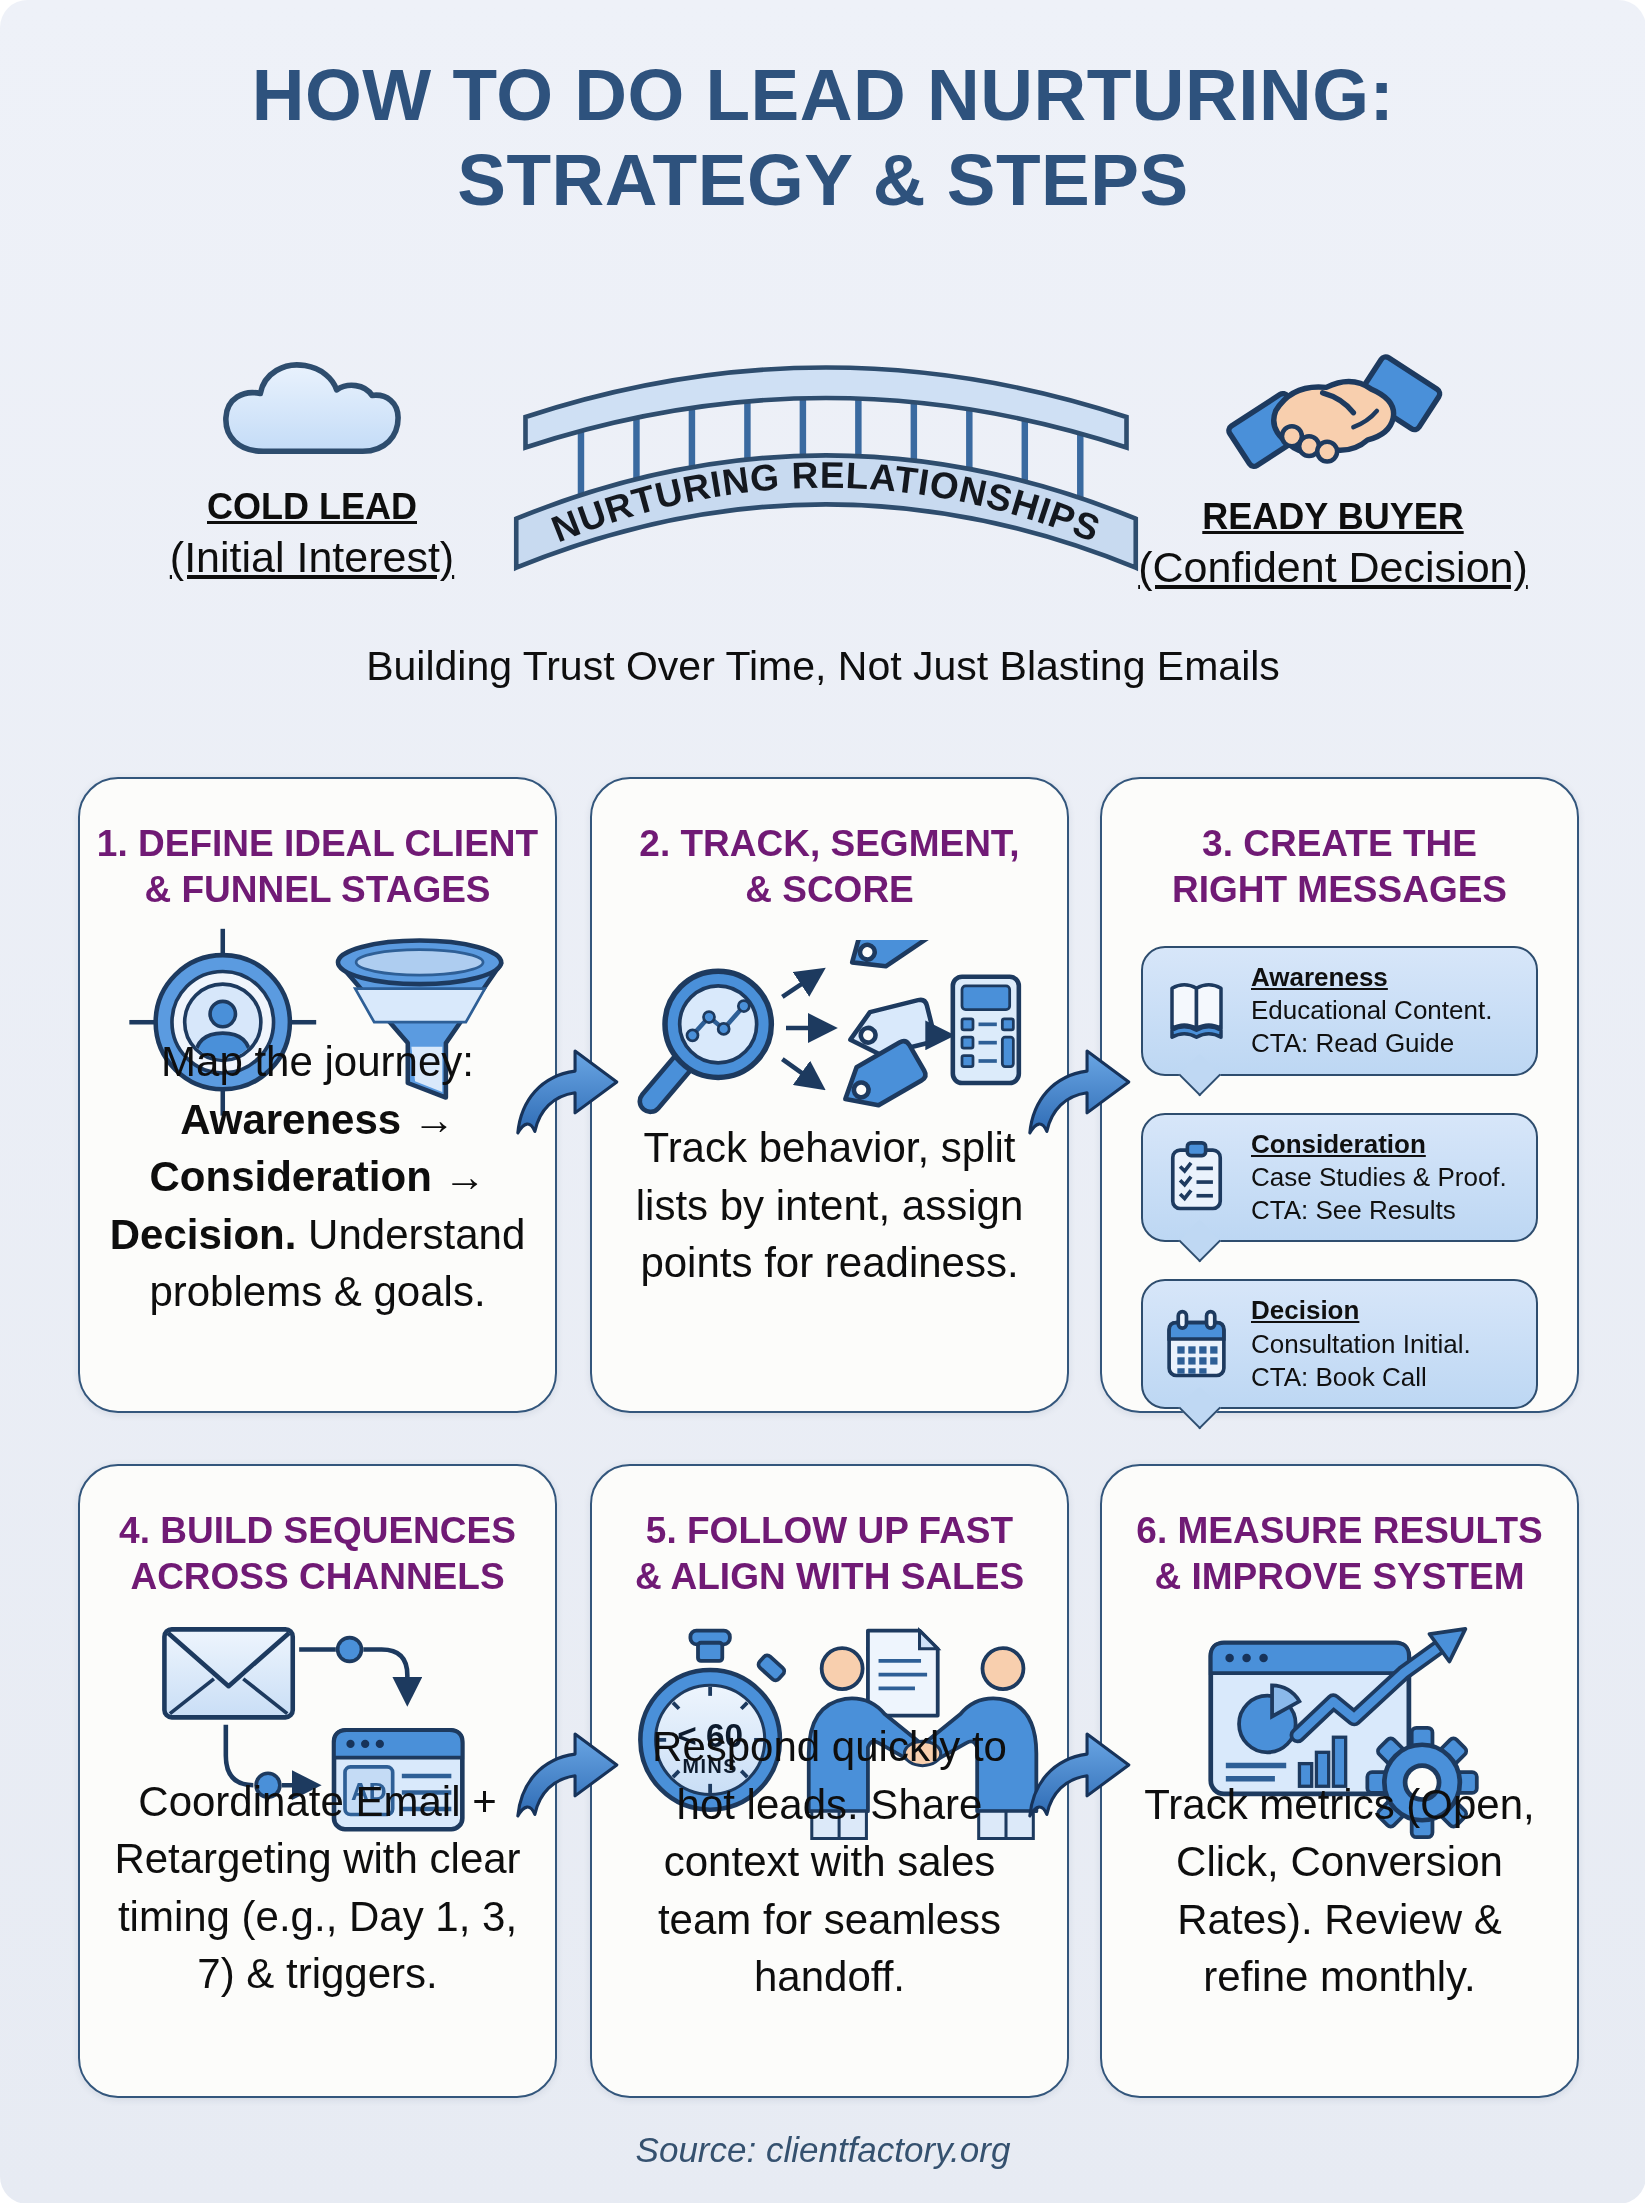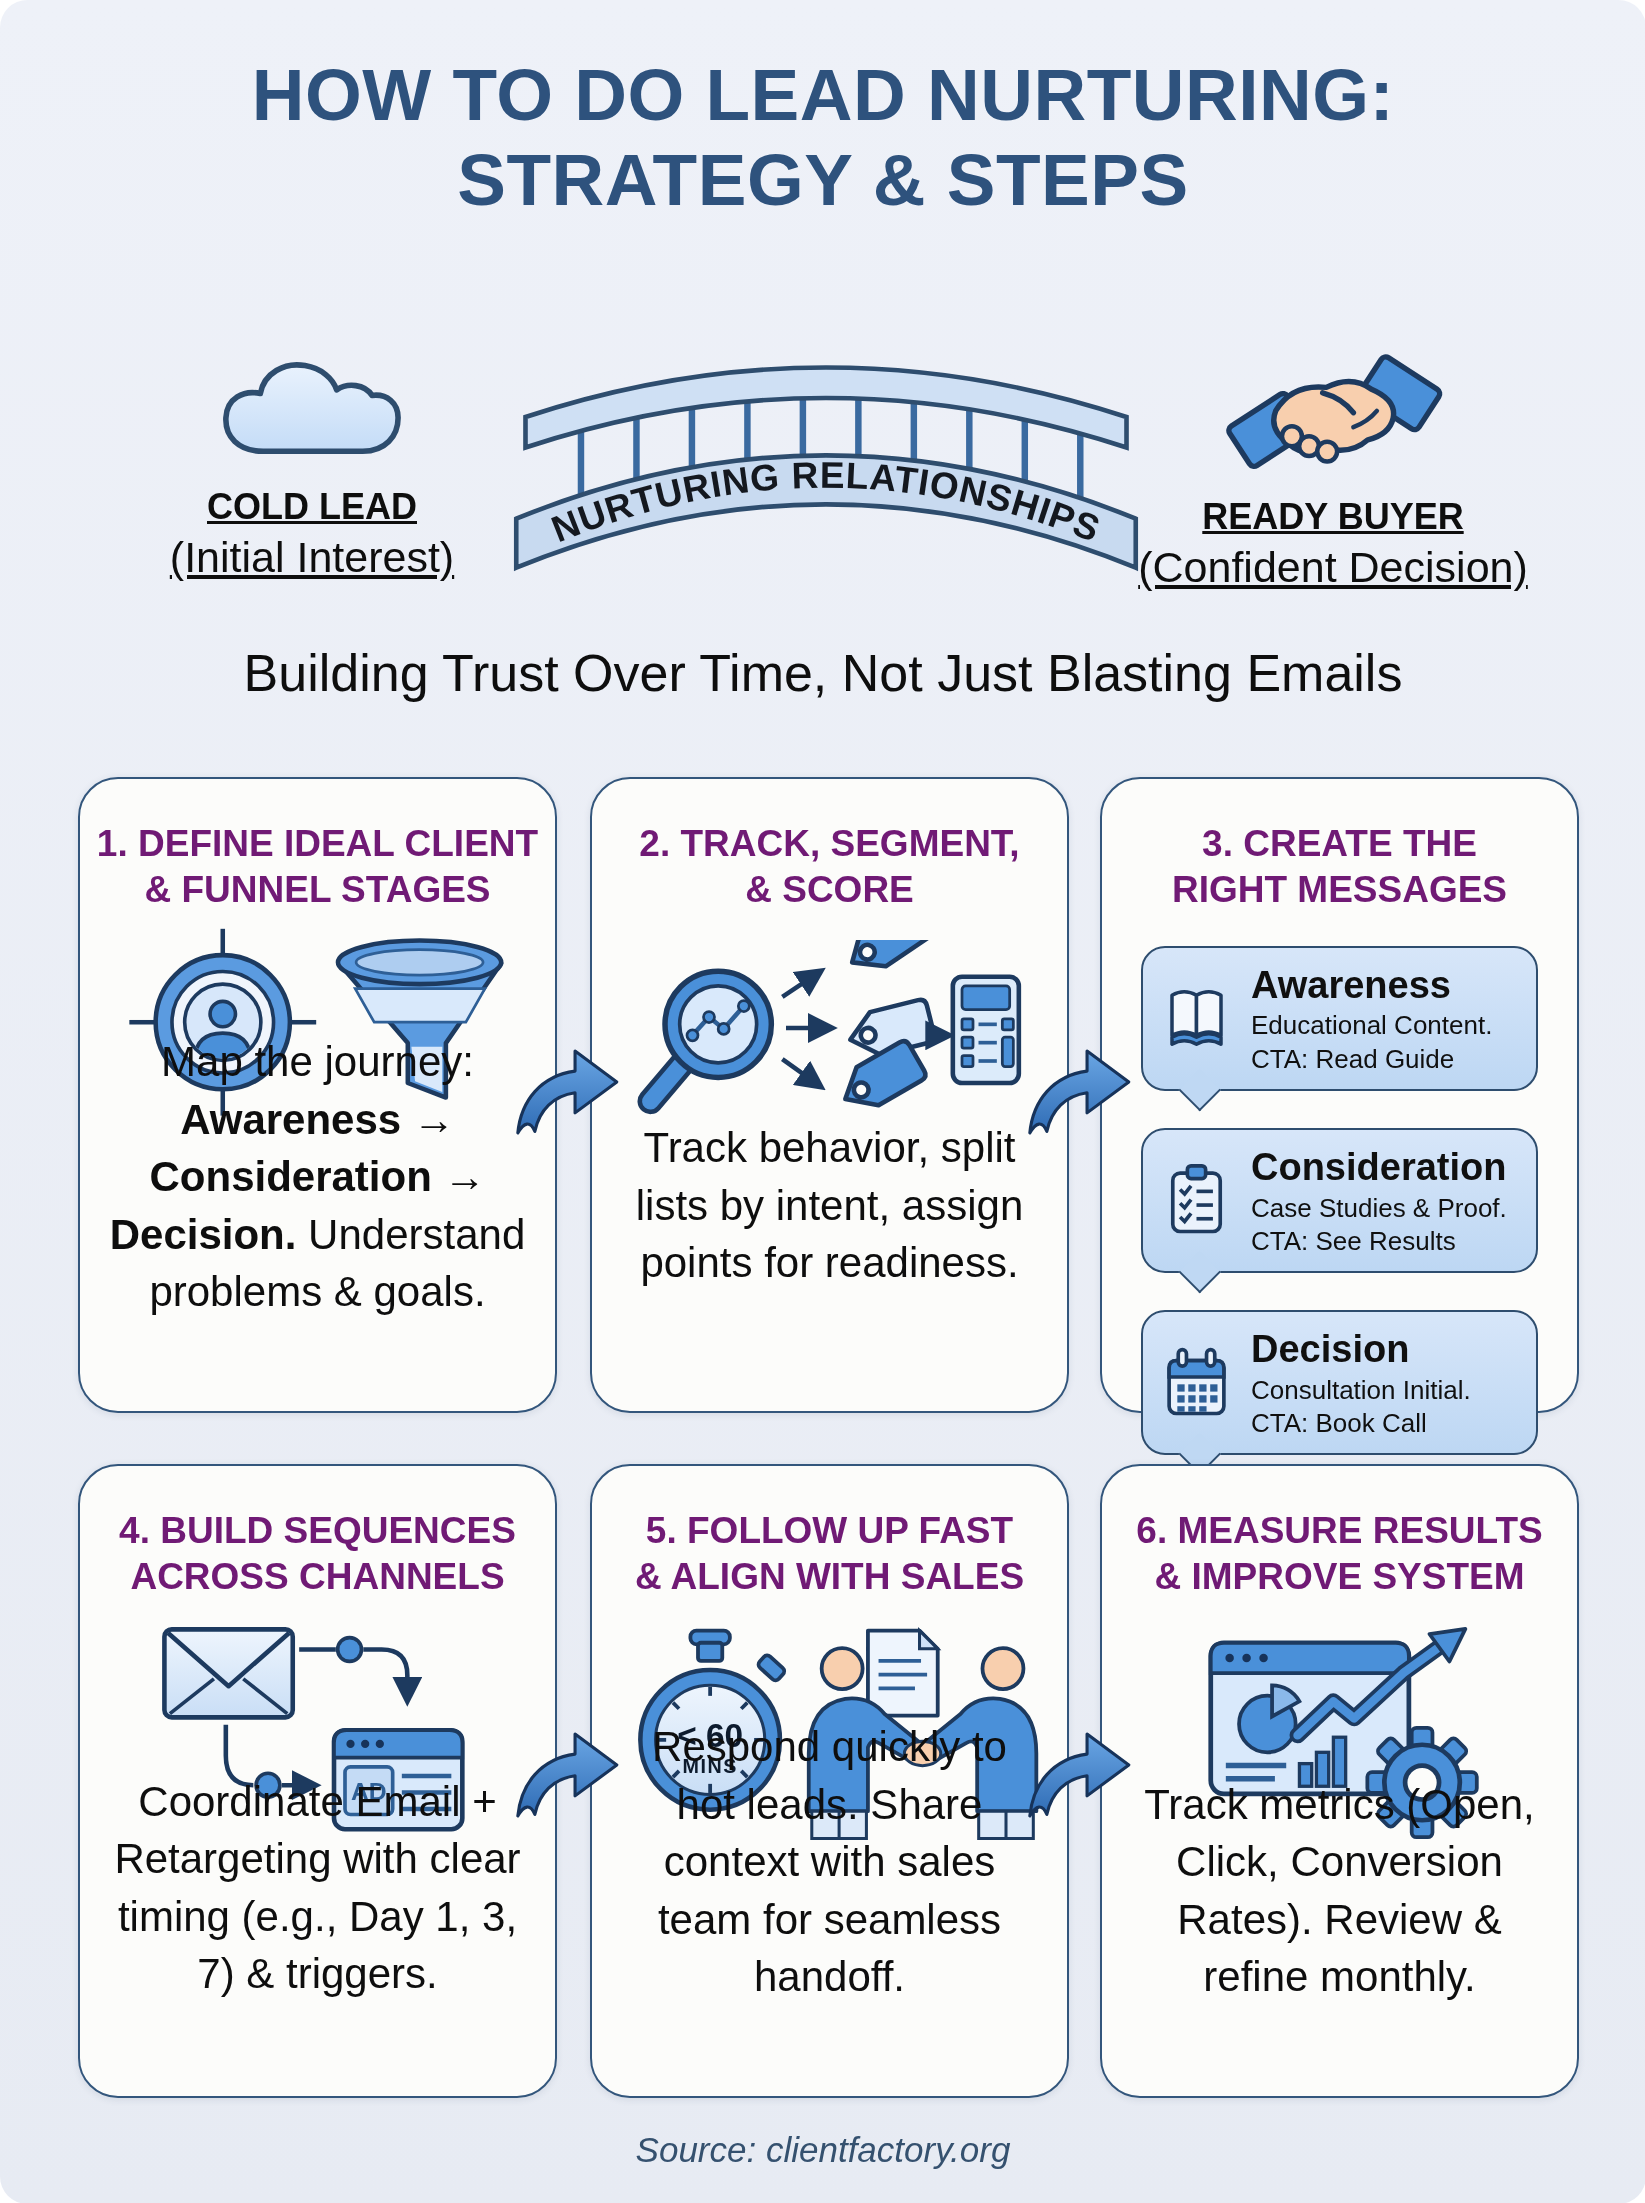--- a/index.html
+++ b/index.html
@@ -3,21 +3,21 @@
 <meta charset="utf-8">
 <style>
   html,body{margin:0;padding:0;background:#fff;}
   .page{position:relative;width:1646px;height:2204px;background:linear-gradient(180deg,#eef1f8,#e7ebf3);
         border-radius:27.5px;overflow:hidden;font-family:"Liberation Sans",sans-serif;color:#0e0e0e;}
   .title{position:absolute;top:53px;left:0;width:100%;text-align:center;
          font-size:73px;font-weight:800;color:#2e527d;line-height:1.16;letter-spacing:0.5px;}
   .hgroup{position:absolute;text-align:center;text-decoration:underline;}
   .h-label{font-size:36px;font-weight:800;margin-top:14.7px;}
   .h-sub{font-size:43px;margin-top:5.5px;}
-  .subtitle{position:absolute;top:643px;left:0;width:100%;text-align:center;font-size:52px;}
+  .subtitle{position:absolute;top:643px;left:0;width:100%;text-align:center;font-size:41px;}
   .card{position:absolute;width:475px;background:#fcfcfa;border:2.8px solid #33567c;border-radius:40px;
         box-shadow:0 1.8px 7.3px rgba(40,60,90,.10);}
   #card1{left:78px;top:777px;height:632px}
   #card2{left:590px;top:777px;height:632px}
   #card3{left:1100px;top:777px;height:632px}
   #card4{left:78px;top:1464px;height:630px}
   #card5{left:590px;top:1464px;height:630px}
   #card6{left:1100px;top:1464px;height:630px}
   .card-title{margin-top:42px;text-align:center;font-weight:800;font-size:37px;line-height:1.24;color:#701a75;}
   .card-icons{display:flex;justify-content:center;margin-top:14.7px;}
@@ -27,21 +27,21 @@
   #card4 .card-desc{bottom:51px}
   .bubbles{margin:33px 39px 0;display:flex;flex-direction:column;gap:37px;}
   .bubble{position:relative;display:flex;align-items:center;gap:13px;
           background:linear-gradient(180deg,#d7e6f9,#bdd7f3);
           border:2.8px solid #2e4d6e;border-radius:24px;padding:13px 11px;min-height:96px;}
   .bubble::after{content:"";position:absolute;left:42px;bottom:-15.6px;width:27.5px;height:27.5px;
           background:#bfd8f3;border-right:2.8px solid #2e4d6e;border-bottom:2.8px solid #2e4d6e;
           transform:rotate(45deg);}
   .bubble-icon{flex:0 0 84px;display:flex;justify-content:center;}
   .bubble-text{font-size:26px;line-height:1.28;color:#101010;}
-  .bubble-text .bt{font-size:38px;font-weight:800;}
+  .bubble-text .bt{font-size:26px;font-weight:800;text-decoration:underline;}
   .flow-arrow{position:absolute;width:116px;height:112px;z-index:5;}
   #arrow1{left:507px;top:1036px} #arrow2{left:1019px;top:1036px}
   #arrow3{left:507px;top:1719px} #arrow4{left:1019px;top:1719px}
   .footer{position:absolute;top:2130px;left:0;width:100%;text-align:center;
           font-size:35px;font-style:italic;color:#35516f;}
 </style>
 </head>
 <body>
 
 <svg width="0" height="0" style="position:absolute">

